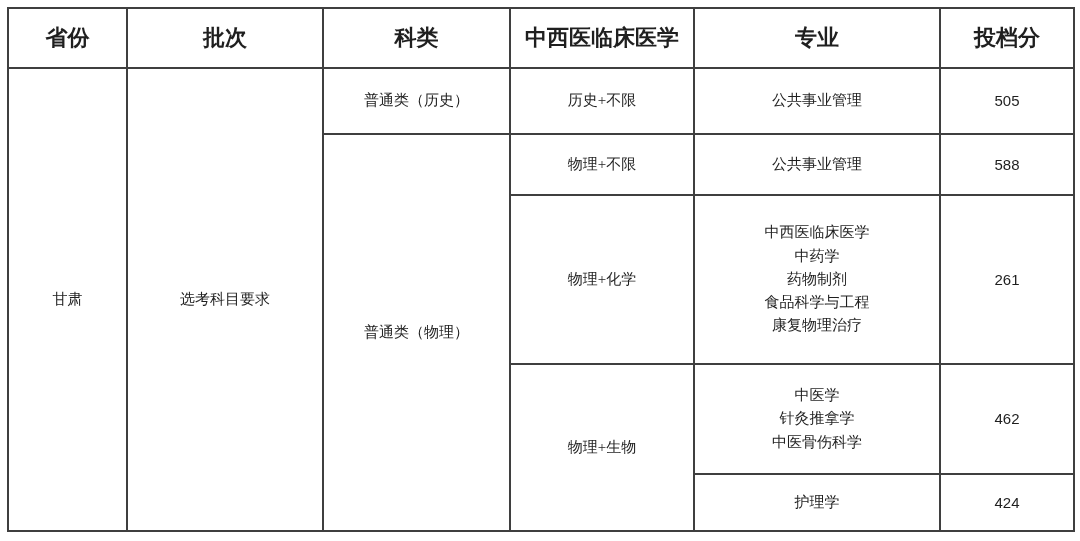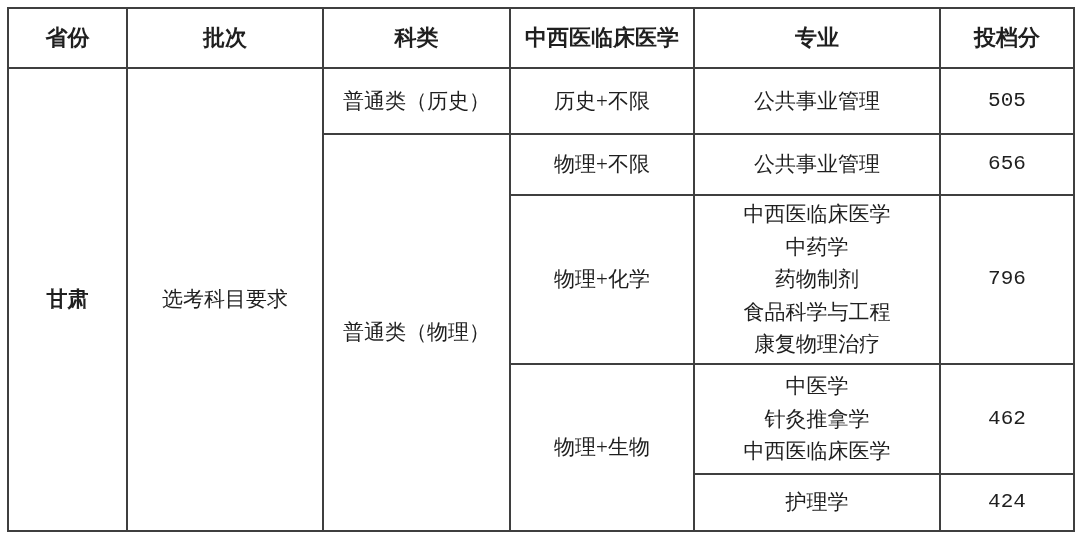--- a/index.html
+++ b/index.html
@@ -23,37 +23,37 @@
     border-collapse: collapse;
     table-layout: fixed;
     width: 1066px;
   }
   table.score-table th,
   table.score-table td {
     border: 2px solid #3f3f3f;
     text-align: center;
     vertical-align: middle;
     padding: 2px 6px;
-    font-size: 21px;
+    font-size: 15px;
     line-height: 1.55;
     overflow: hidden;
   }
   table.score-table th {
     font-weight: bold;
     font-size: 22px;
   }
   td.bold-cell {
-    font-weight: bold;
+    font-weight: normal;
     font-size: 22px;
   }
   td.majors-cell {
     white-space: pre-line;
   }
   td.score-cell {
-    font-family: Liberation Mono, monospace;
+    font-family: Liberation Sans, sans-serif;
   }
   tr.header-row   { height: 60px; }
   tr.row-1        { height: 66px; }
   tr.row-2        { height: 61px; }
   tr.row-3        { height: 169px; }
   tr.row-4        { height: 110px; }
   tr.row-5        { height: 57px; }
 </style>
 </head>
 <body>
@@ -84,36 +84,36 @@
         <td rowspan="5">选考科目要求</td>
         <td>普通类（历史）</td>
         <td>历史+不限</td>
         <td class="majors-cell">公共事业管理</td>
         <td class="score-cell">505</td>
       </tr>
       <tr class="row-2">
         <td rowspan="4">普通类（物理）</td>
         <td>物理+不限</td>
         <td class="majors-cell">公共事业管理</td>
-        <td class="score-cell">656</td>
+        <td class="score-cell">588</td>
       </tr>
       <tr class="row-3">
         <td>物理+化学</td>
         <td class="majors-cell">中西医临床医学
 中药学
 药物制剂
 食品科学与工程
 康复物理治疗</td>
-        <td class="score-cell">796</td>
+        <td class="score-cell">261</td>
       </tr>
       <tr class="row-4">
         <td rowspan="2">物理+生物</td>
         <td class="majors-cell">中医学
 针灸推拿学
-中西医临床医学</td>
+中医骨伤科学</td>
         <td class="score-cell">462</td>
       </tr>
       <tr class="row-5">
         <td class="majors-cell">护理学</td>
         <td class="score-cell">424</td>
       </tr>
     </tbody>
   </table>
 </div>
 

